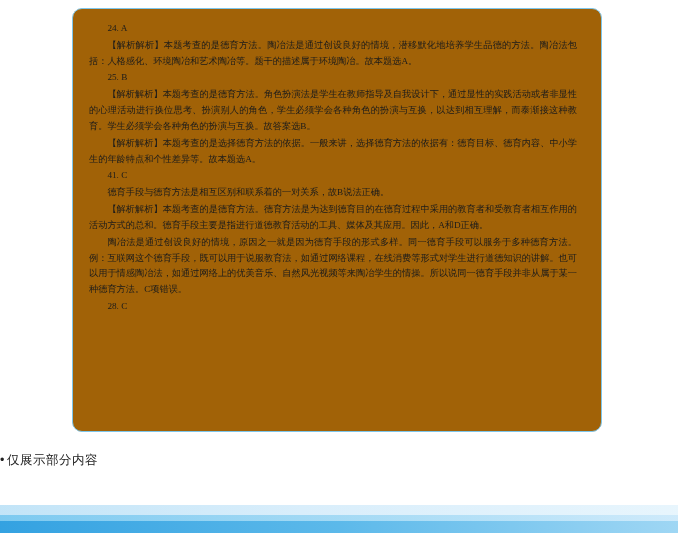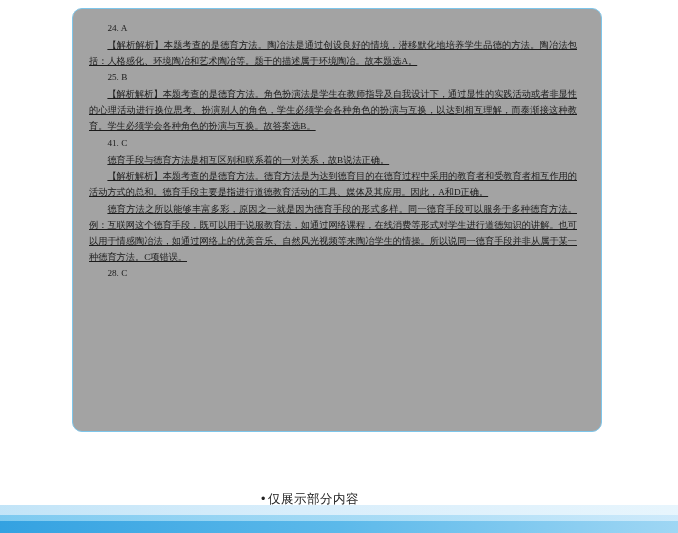--- a/index.html
+++ b/index.html
@@ -49,81 +49,80 @@
 
   
   .card {
     position: absolute;
     left: 72px;
     top: 8px;
     width: 530px;
     height: 424px;
     border: 1px solid #7ec6ea;
     border-radius: 10px;
-    background: #a3a3a3;
+    background: #a16207;
     box-sizing: border-box;
     padding: 12px 24px 10px 16px;
     overflow: hidden;
   }
 
   .doc {
     font-size: 9.2px;
     line-height: 1.72;
     color: #1b1b1b;
     text-align: justify;
   }
 
   .p {
     margin: 0 0 1px 0;
-    text-decoration: underline;
   }
   .indent {
     text-indent: 2em;
   }
   .num {
     margin: 0 0 1px 0;
     text-indent: 2em;
     font-weight: normal;
   }
 
   
   .footnote {
     position: absolute;
     left: 0;
     right: 58px;
     top: 452px;
-    text-align: center;
+    text-align: left;
     font-family: "Liberation Sans", "DejaVu Sans", sans-serif;
     font-size: 12.5px;
     color: #222;
     letter-spacing: .5px;
-    margin-top: 39px;
   }
   .footnote .dot {
     color: #222;
     font-size: 12.5px;
     margin-right: 2px;
   }
 </style>
 </head>
 <body>
 
 <div class="card">
   <div class="doc">
     <div class="num">24. A</div>
     <div class="p indent">【解析解析】本题考查的是德育方法。陶冶法是通过创设良好的情境，潜移默化地培养学生品德的方法。陶冶法包括：人格感化、环境陶冶和艺术陶冶等。题干的描述属于环境陶冶。故本题选A。</div>
 
     <div class="num">25. B</div>
     <div class="p indent">【解析解析】本题考查的是德育方法。角色扮演法是学生在教师指导及自我设计下，通过显性的实践活动或者非显性的心理活动进行换位思考、扮演别人的角色，学生必须学会各种角色的扮演与互换，以达到相互理解，而泰渐接这种教育。学生必须学会各种角色的扮演与互换。故答案选B。</div>
 
+    <div class="p indent">【解析解析】本题考查的是选择德育方法的依据。一般来讲，选择德育方法的依据有：德育目标、德育内容、中小学生的年龄特点和个性差异等。故本题选A。</div>
 
     <div class="num">41. C</div>
     <div class="p indent">德育手段与德育方法是相互区别和联系着的一对关系，故B说法正确。</div>
     <div class="p indent">【解析解析】本题考查的是德育方法。德育方法是为达到德育目的在德育过程中采用的教育者和受教育者相互作用的活动方式的总和。德育手段主要是指进行道德教育活动的工具、媒体及其应用。因此，A和D正确。</div>
-    <div class="p indent">德育方法之所以能够丰富多彩，原因之一就是因为德育手段的形式多样。同一德育手段可以服务于多种德育方法。例：互联网这个德育手段，既可以用于说服教育法，如通过网络课程，在线消费等形式对学生进行道德知识的讲解。也可以用于情感陶冶法，如通过网络上的优美音乐、自然风光视频等来陶冶学生的情操。所以说同一德育手段并非从属于某一种德育方法。C项错误。</div>
+    <div class="p indent">陶冶法是通过创设良好的情境，原因之一就是因为德育手段的形式多样。同一德育手段可以服务于多种德育方法。例：互联网这个德育手段，既可以用于说服教育法，如通过网络课程，在线消费等形式对学生进行道德知识的讲解。也可以用于情感陶冶法，如通过网络上的优美音乐、自然风光视频等来陶冶学生的情操。所以说同一德育手段并非从属于某一种德育方法。C项错误。</div>
 
     <div class="num">28. C</div>
   </div>
 </div>
 
 <div class="footnote">
   <span class="dot">•</span><span>仅展示部分内容</span>
 </div>
 
 <div class="bottom-band">

